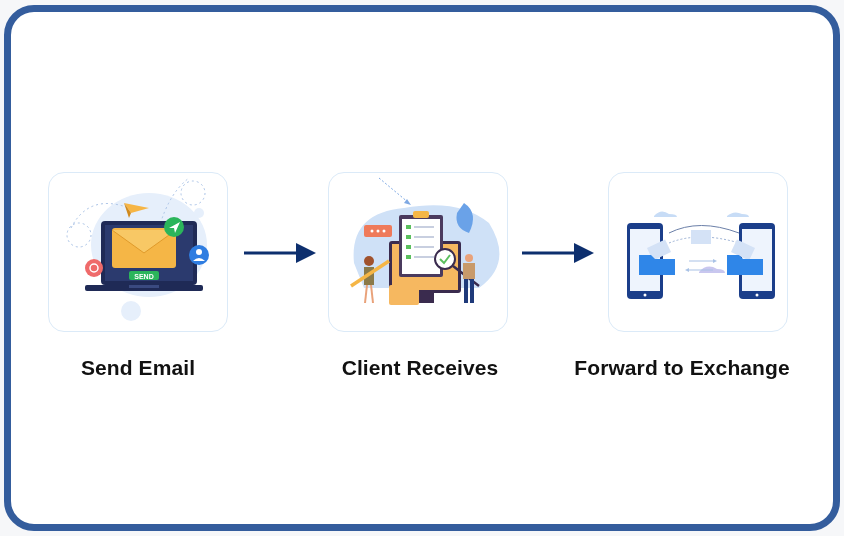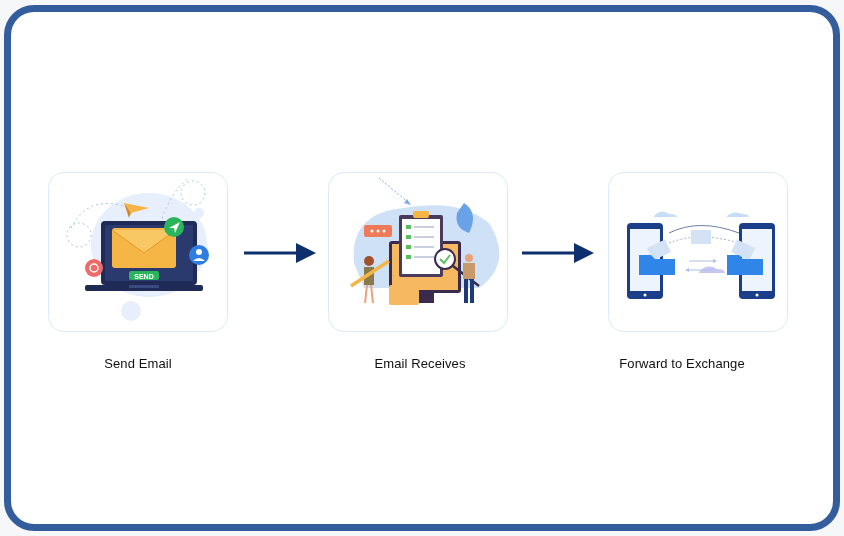--- a/index.html
+++ b/index.html
@@ -12,21 +12,21 @@
       border: 7px solid #345d9d; border-radius: 30px; background: #ffffff;
     }
     .card {
       position: absolute; top: 172px; width: 180px; height: 160px;
       border: 1.5px solid #dbeaf8; border-radius: 16px; background: #ffffff;
       box-sizing: border-box; overflow: hidden;
     }
     .card svg { position: absolute; left: 0; top: 0; }
     .label {
       position: absolute; top: 356px; width: 240px; text-align: center;
-      font-size: 13px; color: #111111; font-weight: 400; letter-spacing: 0.1px;
+      font-size: 21px; color: #111111; font-weight: 700; letter-spacing: 0.1px;
     }
     .arrow { position: absolute; top: 240px; width: 76px; height: 26px; }
   </style>
 </head>
 <body>
 
 <div class="frame"></div>
 
 <div class="card" style="left:48px;">
   <svg width="180" height="160" viewBox="0 0 180 160">
@@ -99,21 +99,21 @@
     <rect x="35" y="94" width="10" height="18" fill="#8a7a4a"></rect>
     <line x1="38" y1="112" x2="36" y2="130" stroke="#e9a27a" stroke-width="2"></line>
     <line x1="42" y1="112" x2="44" y2="130" stroke="#e9a27a" stroke-width="2"></line>
     <line x1="22" y1="113" x2="60" y2="88" stroke="#f5b646" stroke-width="3.5"></line>
     <circle cx="140" cy="85" r="4" fill="#e9a27a"></circle>
     <rect x="134" y="90" width="12" height="16" fill="#c89a6a"></rect>
     <rect x="135" y="106" width="4" height="24" fill="#1f3a7a"></rect>
     <rect x="141" y="106" width="4" height="24" fill="#1f3a7a"></rect>
   </svg>
 </div>
-<div class="label" style="left:300px;">Email Receives</div>
+<div class="label" style="left:300px;">Client Receives</div>
 
 <svg class="arrow" style="left:520px;" viewBox="0 0 76 26">
   <line x1="2" y1="13" x2="56" y2="13" stroke="#0d2f6e" stroke-width="3"></line>
   <polygon points="54,3 74,13 54,23" fill="#0d2f6e"></polygon>
 </svg>
 
 <div class="card" style="left:608px;">
   <svg width="180" height="160" viewBox="0 0 180 160">
     <path d="M45 43 Q52 35 60 41 Q68 41 68 44 L45 44 Z" fill="#c7dcf6"></path>
     <path d="M118 43 Q125 37 133 41 Q140 41 140 44 L118 44 Z" fill="#c7dcf6"></path>

